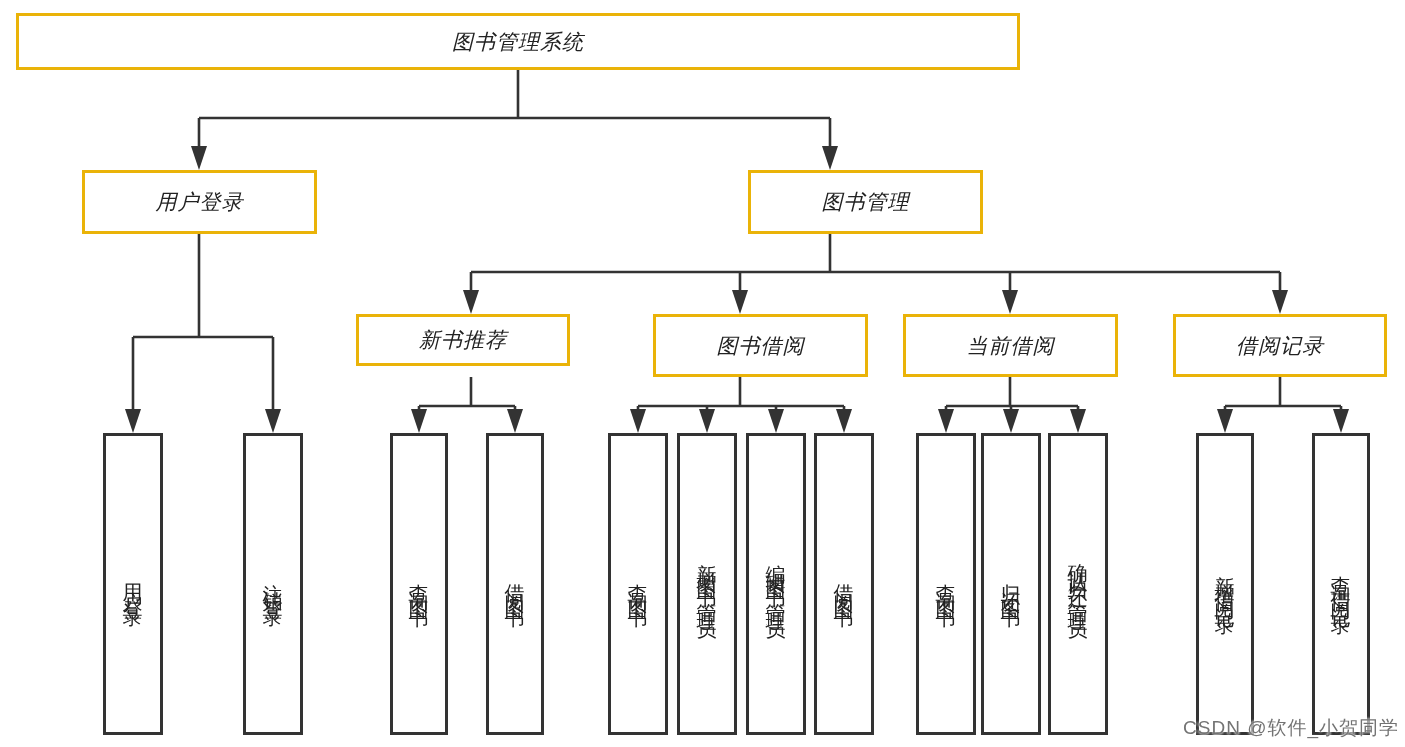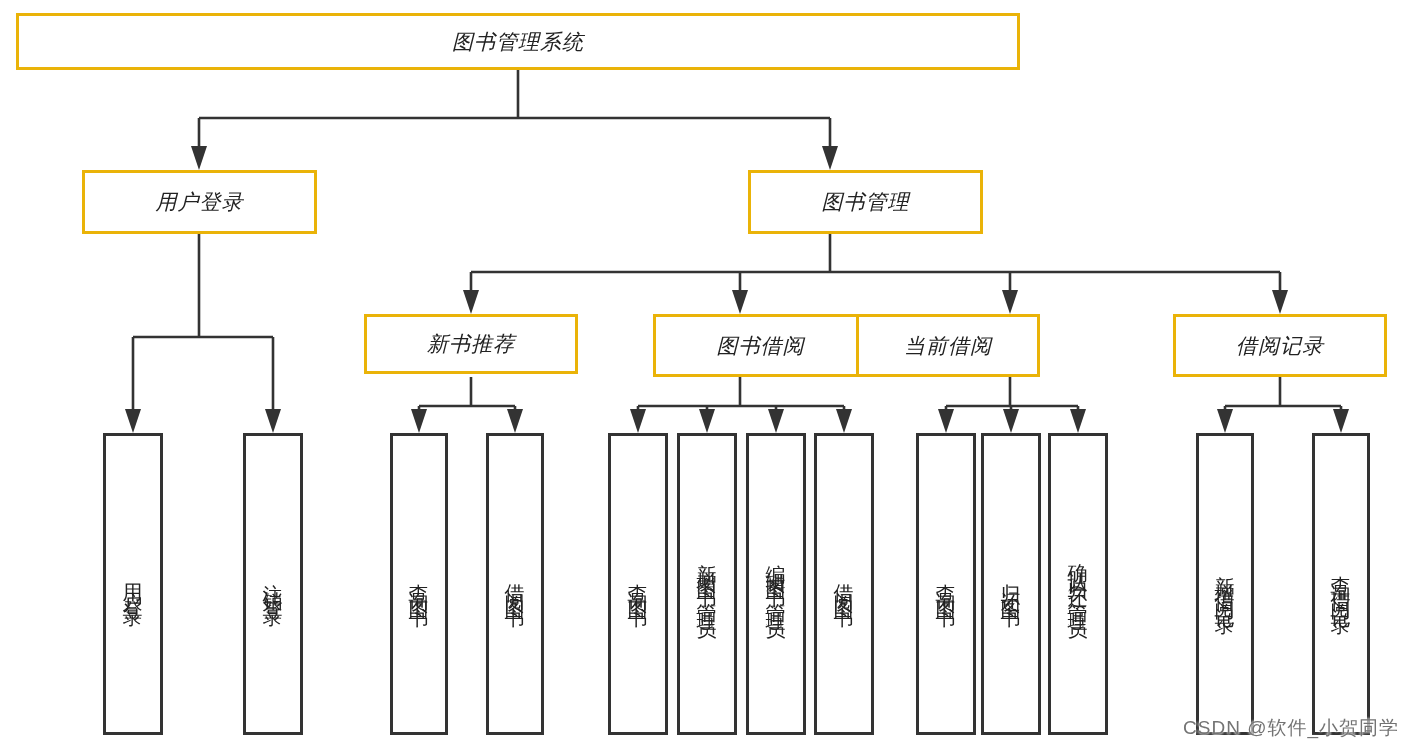--- a/index.html
+++ b/index.html
@@ -90,27 +90,27 @@
     <span>图书管理系统</span>
   </div>
 
   <div class="hbox" style="left:82px; top:170px; width:235px; height:64px;">
     <span>用户登录</span>
   </div>
   <div class="hbox" style="left:712px; top:170px; width:235px; height:64px;margin-left:36px;">
     <span>图书管理</span>
   </div>
 
-  <div class="hbox" style="left:364px; top:314px; width:214px; height:60px;">
+  <div class="hbox" style="left:356px; top:314px; width:214px; height:52px;">
     <span>新书推荐</span>
   </div>
   <div class="hbox" style="left:633px; top:314px; width:215px; height:63px;margin-left:20px;">
     <span>图书借阅</span>
   </div>
-  <div class="hbox" style="left:856px; top:314px; width:184px; height:63px;">
+  <div class="hbox" style="left:903px; top:314px; width:215px; height:63px;">
     <span>当前借阅</span>
   </div>
   <div class="hbox" style="left:1173px; top:314px; width:214px; height:63px;">
     <span>借阅记录</span>
   </div>
 
   <div class="vbox" style="left:103px; top:433px; width:60px; height:302px;">
     <span>用户登录</span>
   </div>
   <div class="vbox" style="left:243px; top:433px; width:60px; height:302px;">

